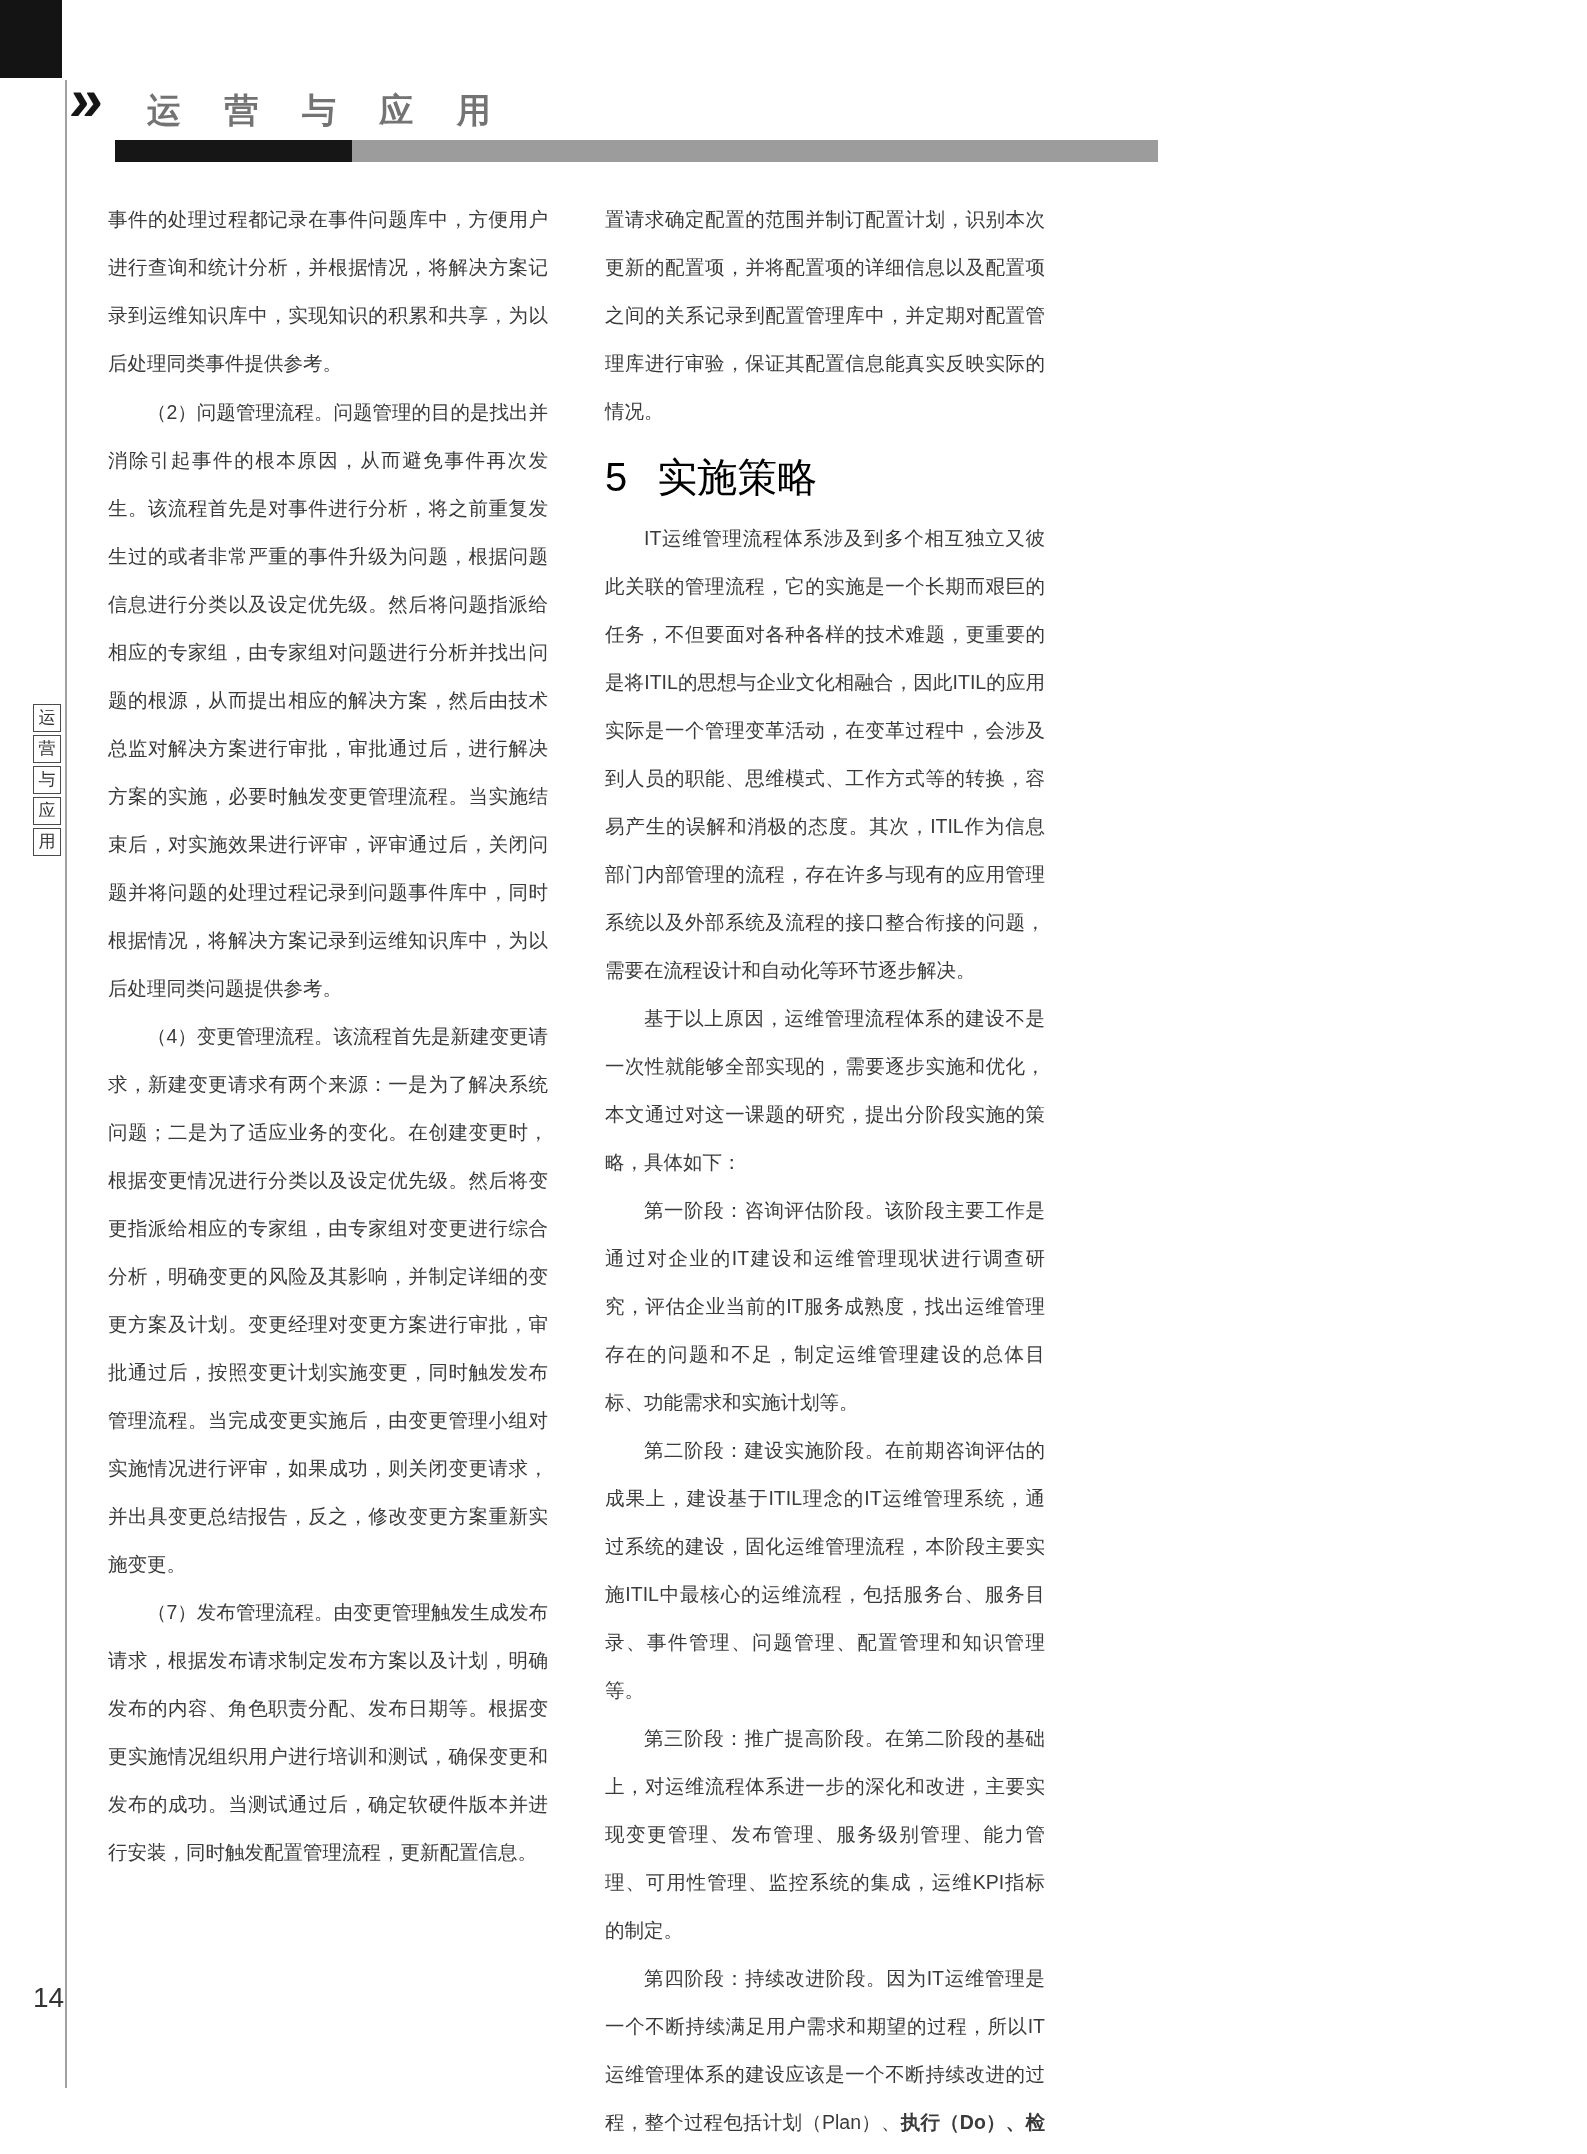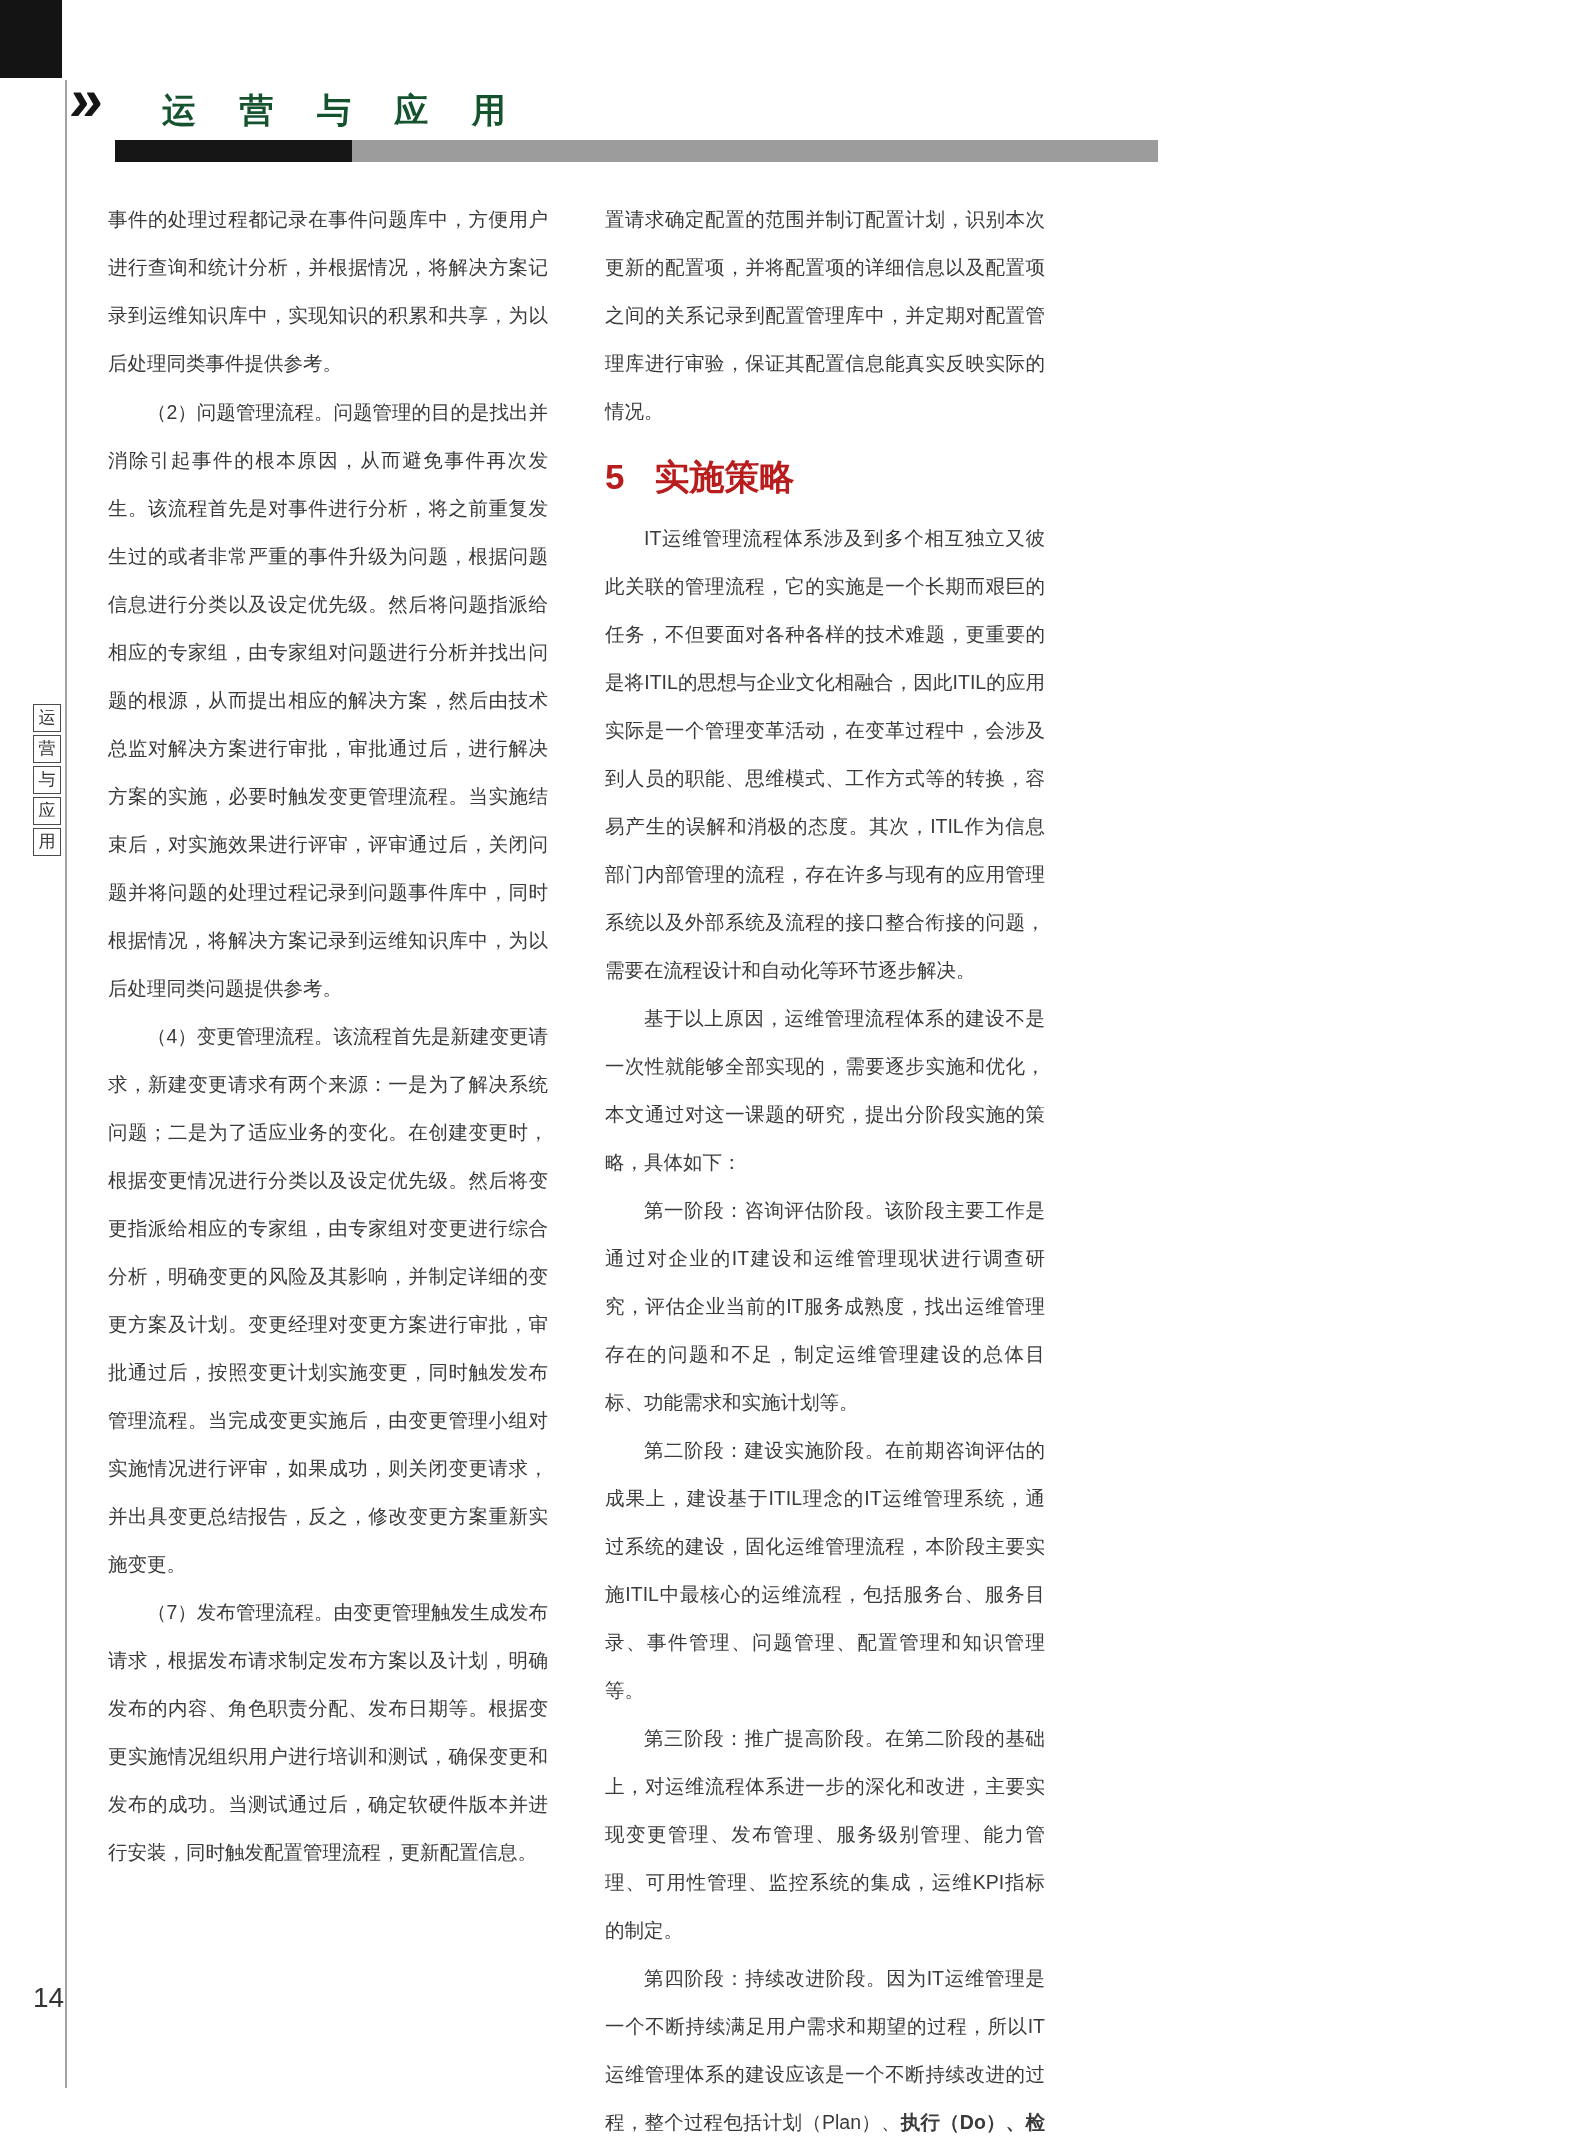--- a/index.html
+++ b/index.html
@@ -37,25 +37,25 @@
     left: 70px; top: 70px;
     font-size: 60px;
     font-weight: 700;
     color: #161616;
     transform: skewX(-6deg);
     line-height: 1;
   }
 
   .masthead-title {
     position: absolute;
-    left: 162px; top: 88px;
+    left: 147px; top: 88px;
     font-size: 34px;
     font-weight: 600;
     letter-spacing: 17px;
-    color: #14532d;
+    color: #737373;
     white-space: nowrap;
   }
 
   .masthead-bars {
     position: absolute;
     left: 115px; top: 140px;
     display: flex;
     height: 22px;
   }
   .bar-black { width: 237px; height: 100%; background: #161616; }
@@ -97,23 +97,23 @@
     width: 440px;
     font-size: 19.5px;
     line-height: 48px;
     text-align: justify;
     color: #3a3a3a;
   }
   .para { text-indent: 2em; }
   .para.noindent { text-indent: 0; font-family: Liberation Serif, serif; }
 
   .heading {
-    font-size: 35px;
-    font-weight: 700;
-    color: #b91c1c;
+    font-size: 40px;
+    font-weight: 400;
+    color: #000000;
     margin: 16px 0 12px 0;
     line-height: 50px;
   }
   .heading .num { margin-right: 30px; }
 
   .bold-run { font-weight: 700; }
 </style>
 </head>
 <body>
 

